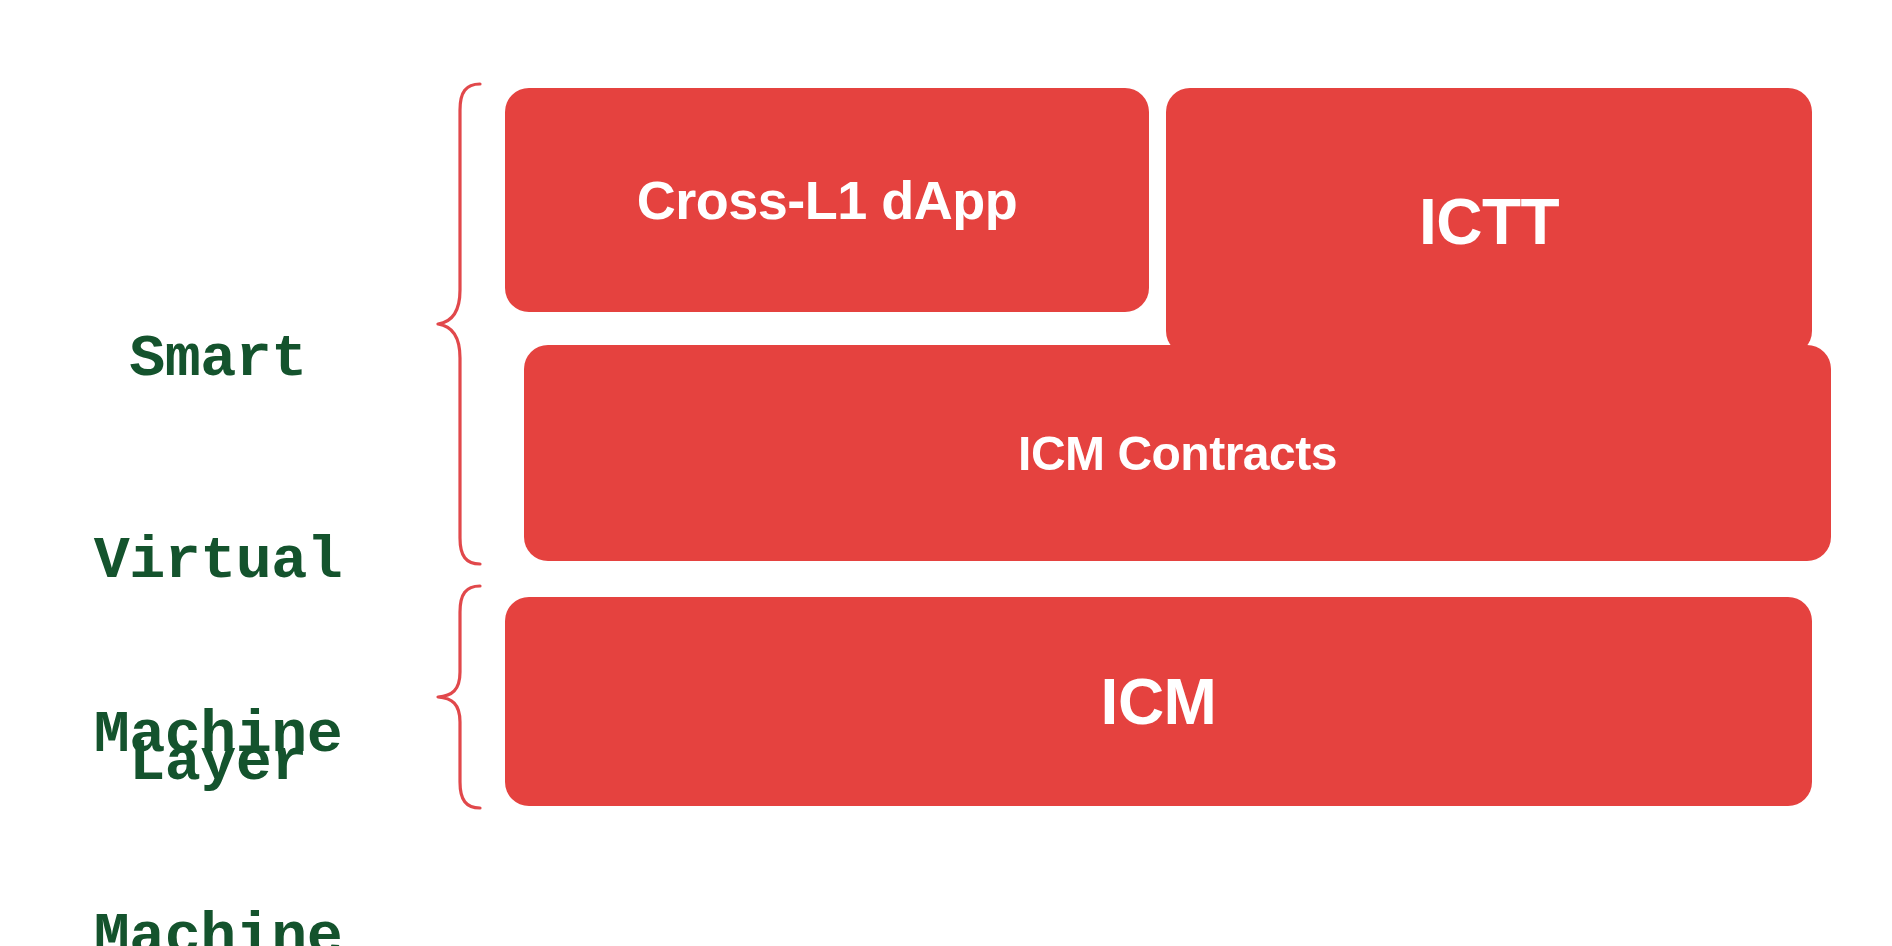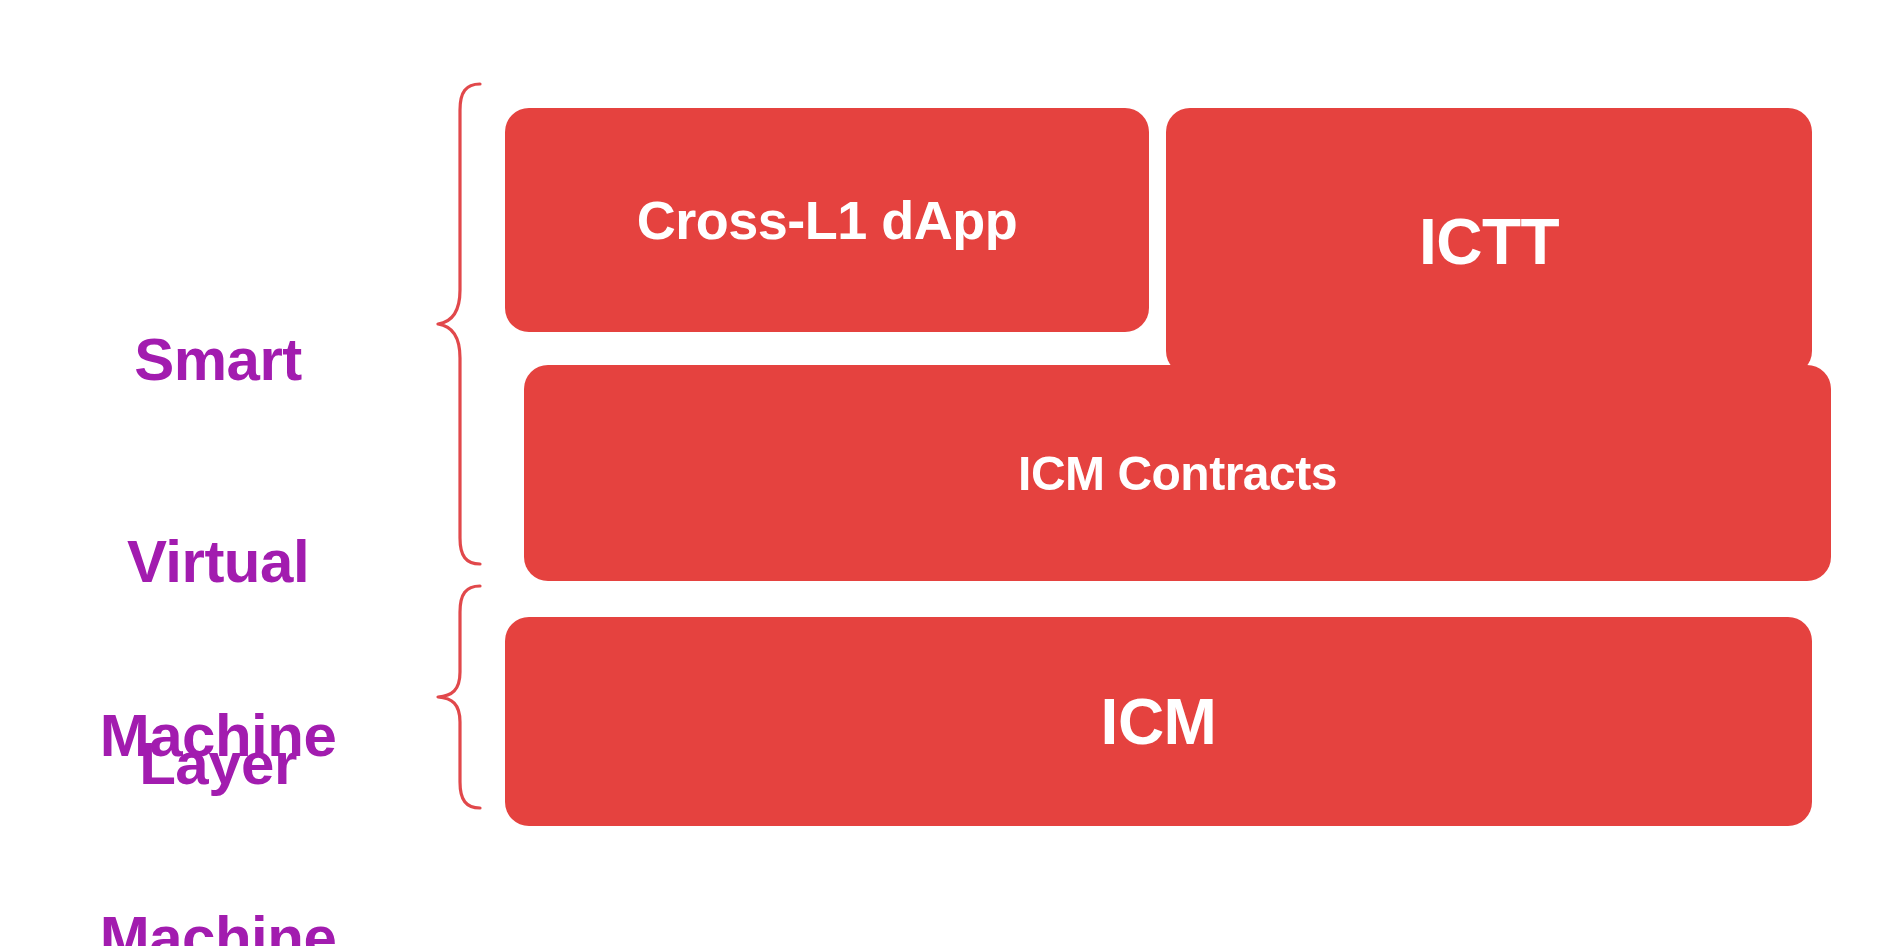--- a/index.html
+++ b/index.html
@@ -15,26 +15,26 @@
     width: 1892px;
     height: 946px;
     background: #ffffff;
     overflow: hidden;
   }
 
   
   .layer-label {
     position: absolute;
     text-align: center;
-    color: #a21caf;
+    color: #14532d;
     font-weight: bold;
     font-size: 60px;
     line-height: 1.12;
     letter-spacing: -0.5px;
-    font-family: Liberation Sans, sans-serif;
+    font-family: Liberation Mono, monospace;
     white-space: pre;
   }
   #label-smart-contract {
     left: 58px;
     top: 192px;
     width: 320px;
   }
   #label-virtual-machine {
     left: 58px;
     top: 568px;
@@ -76,21 +76,20 @@
     border-radius: 24px;
     display: flex;
     align-items: center;
     justify-content: center;
     color: #ffffff;
     font-weight: bold;
     font-family: "Liberation Sans", sans-serif;
     letter-spacing: -0.5px;
     box-sizing: border-box;
     user-select: none;
-    margin-top: 20px;
   }
   #block-cross-l1-dapp {
     left: 505px;
     top: 88px;
     width: 644px;
     height: 224px;
     font-size: 54px;
   }
   #block-ictt {
     left: 1166px;

